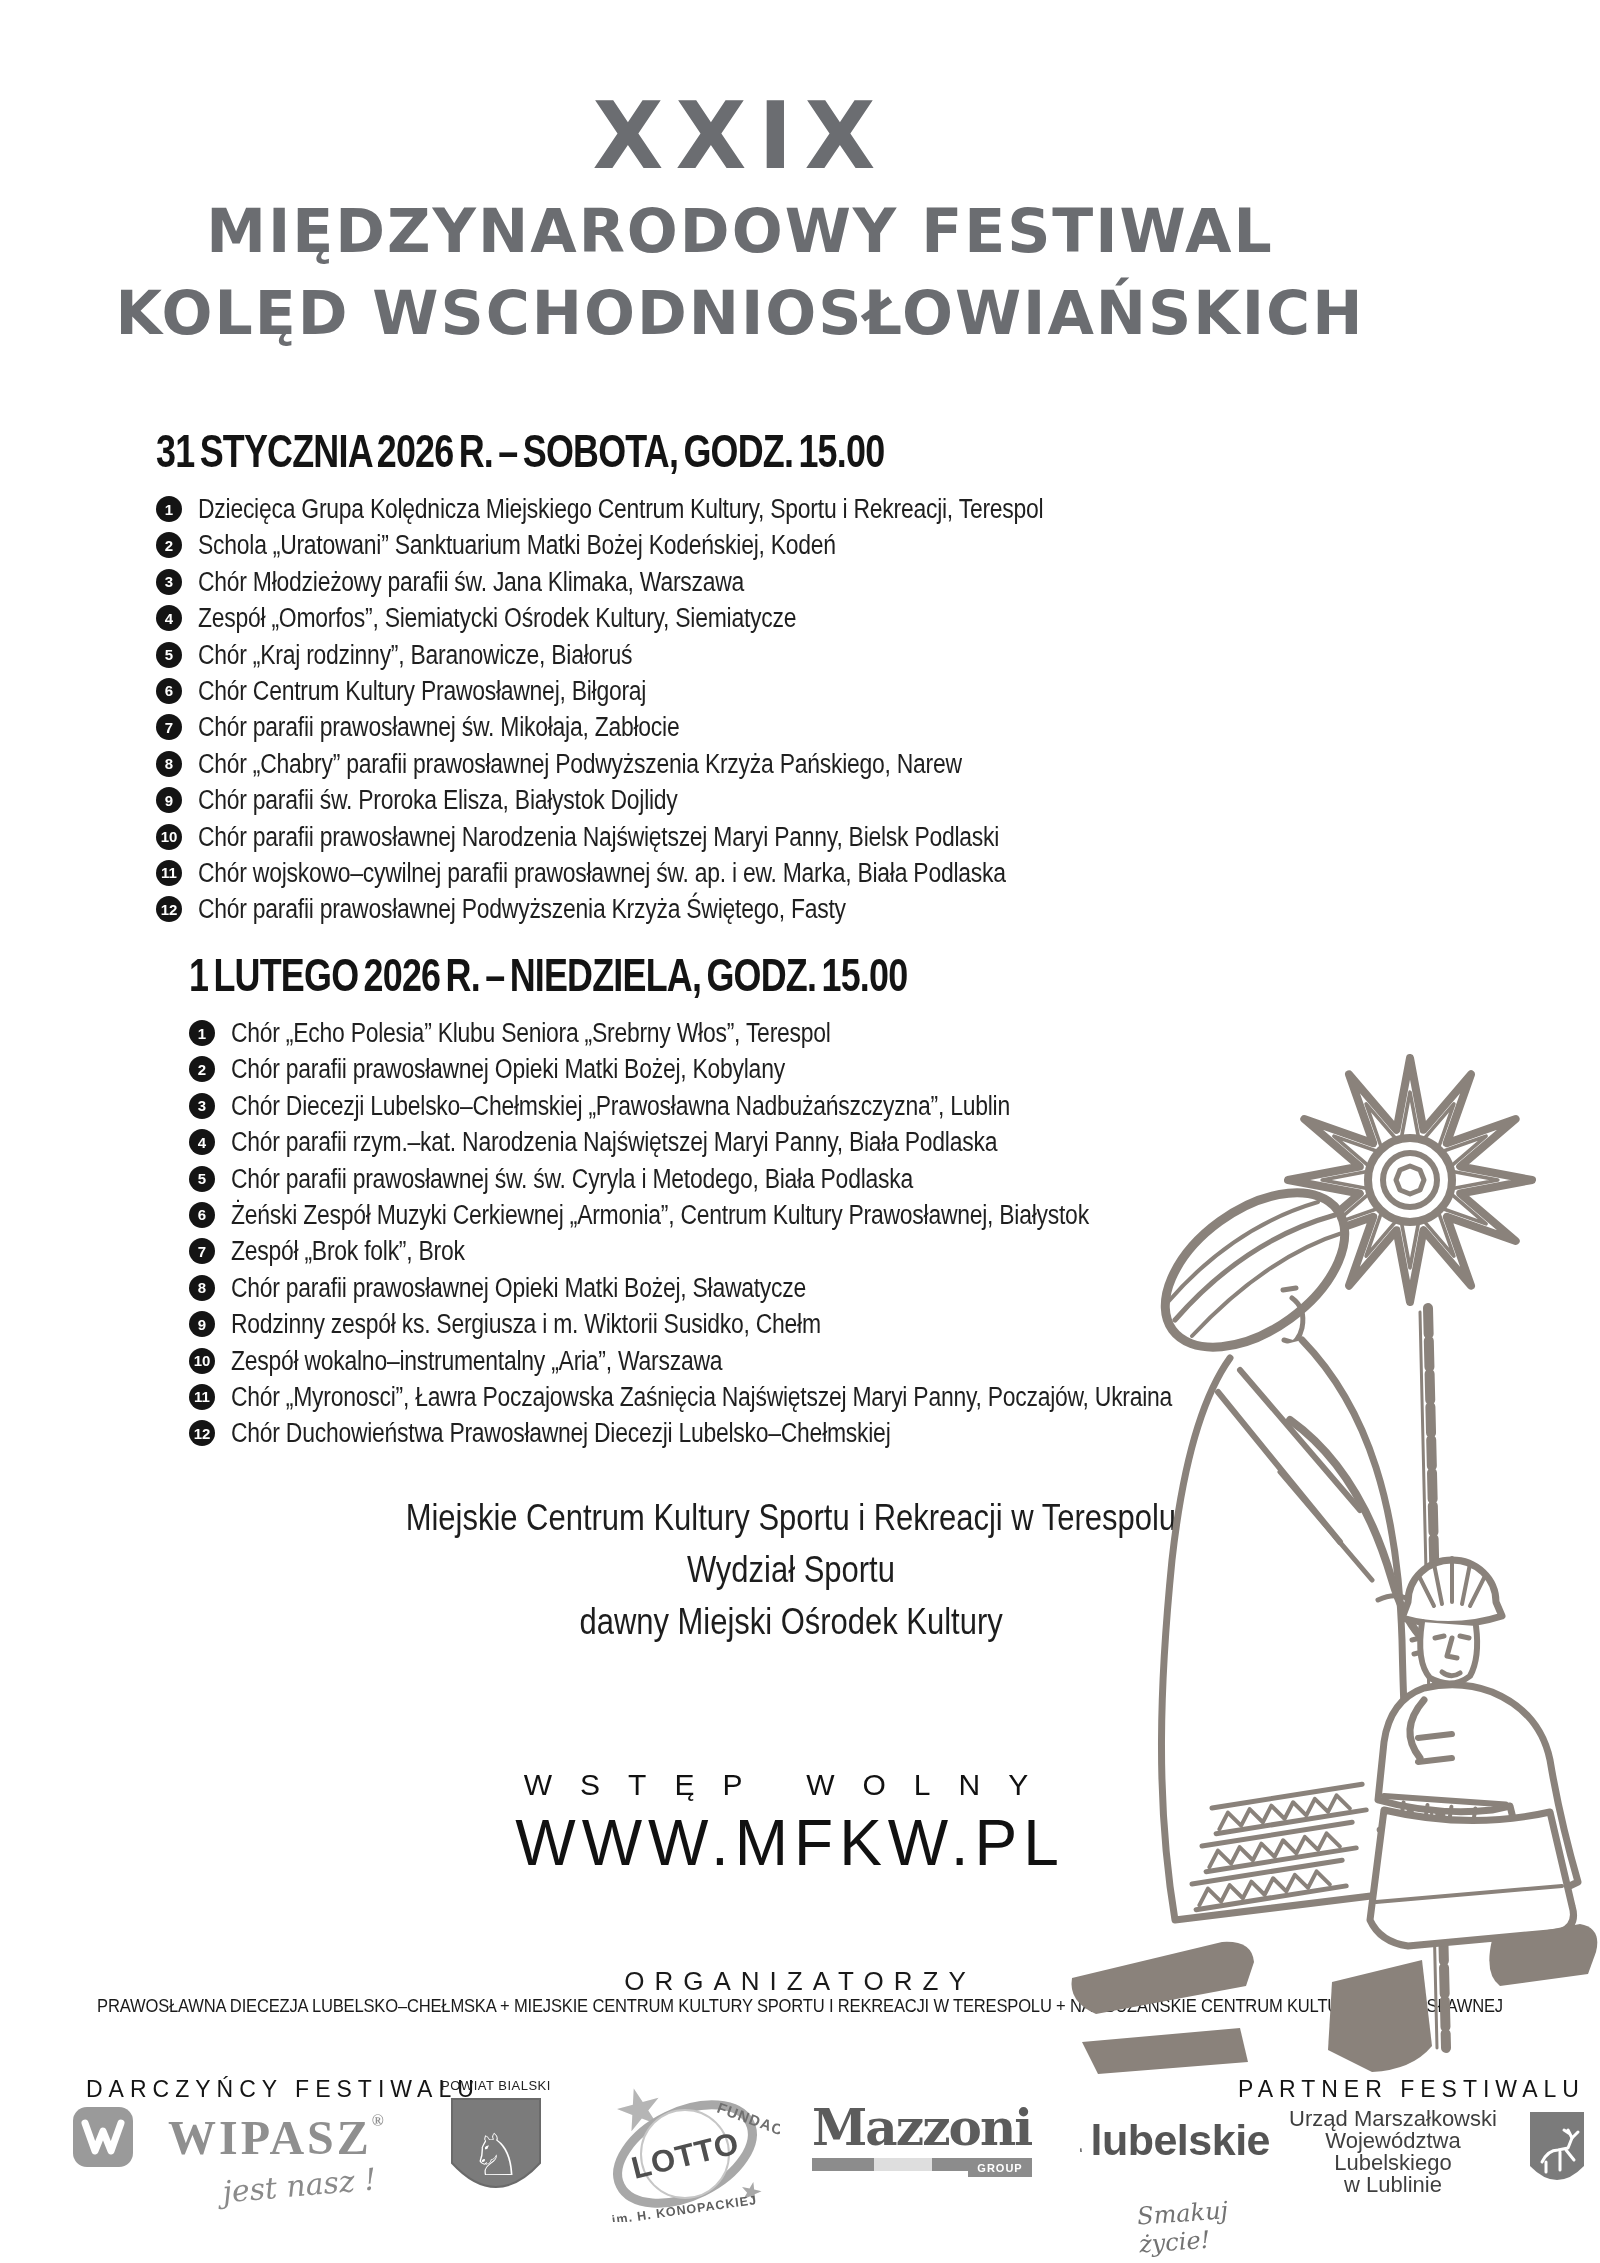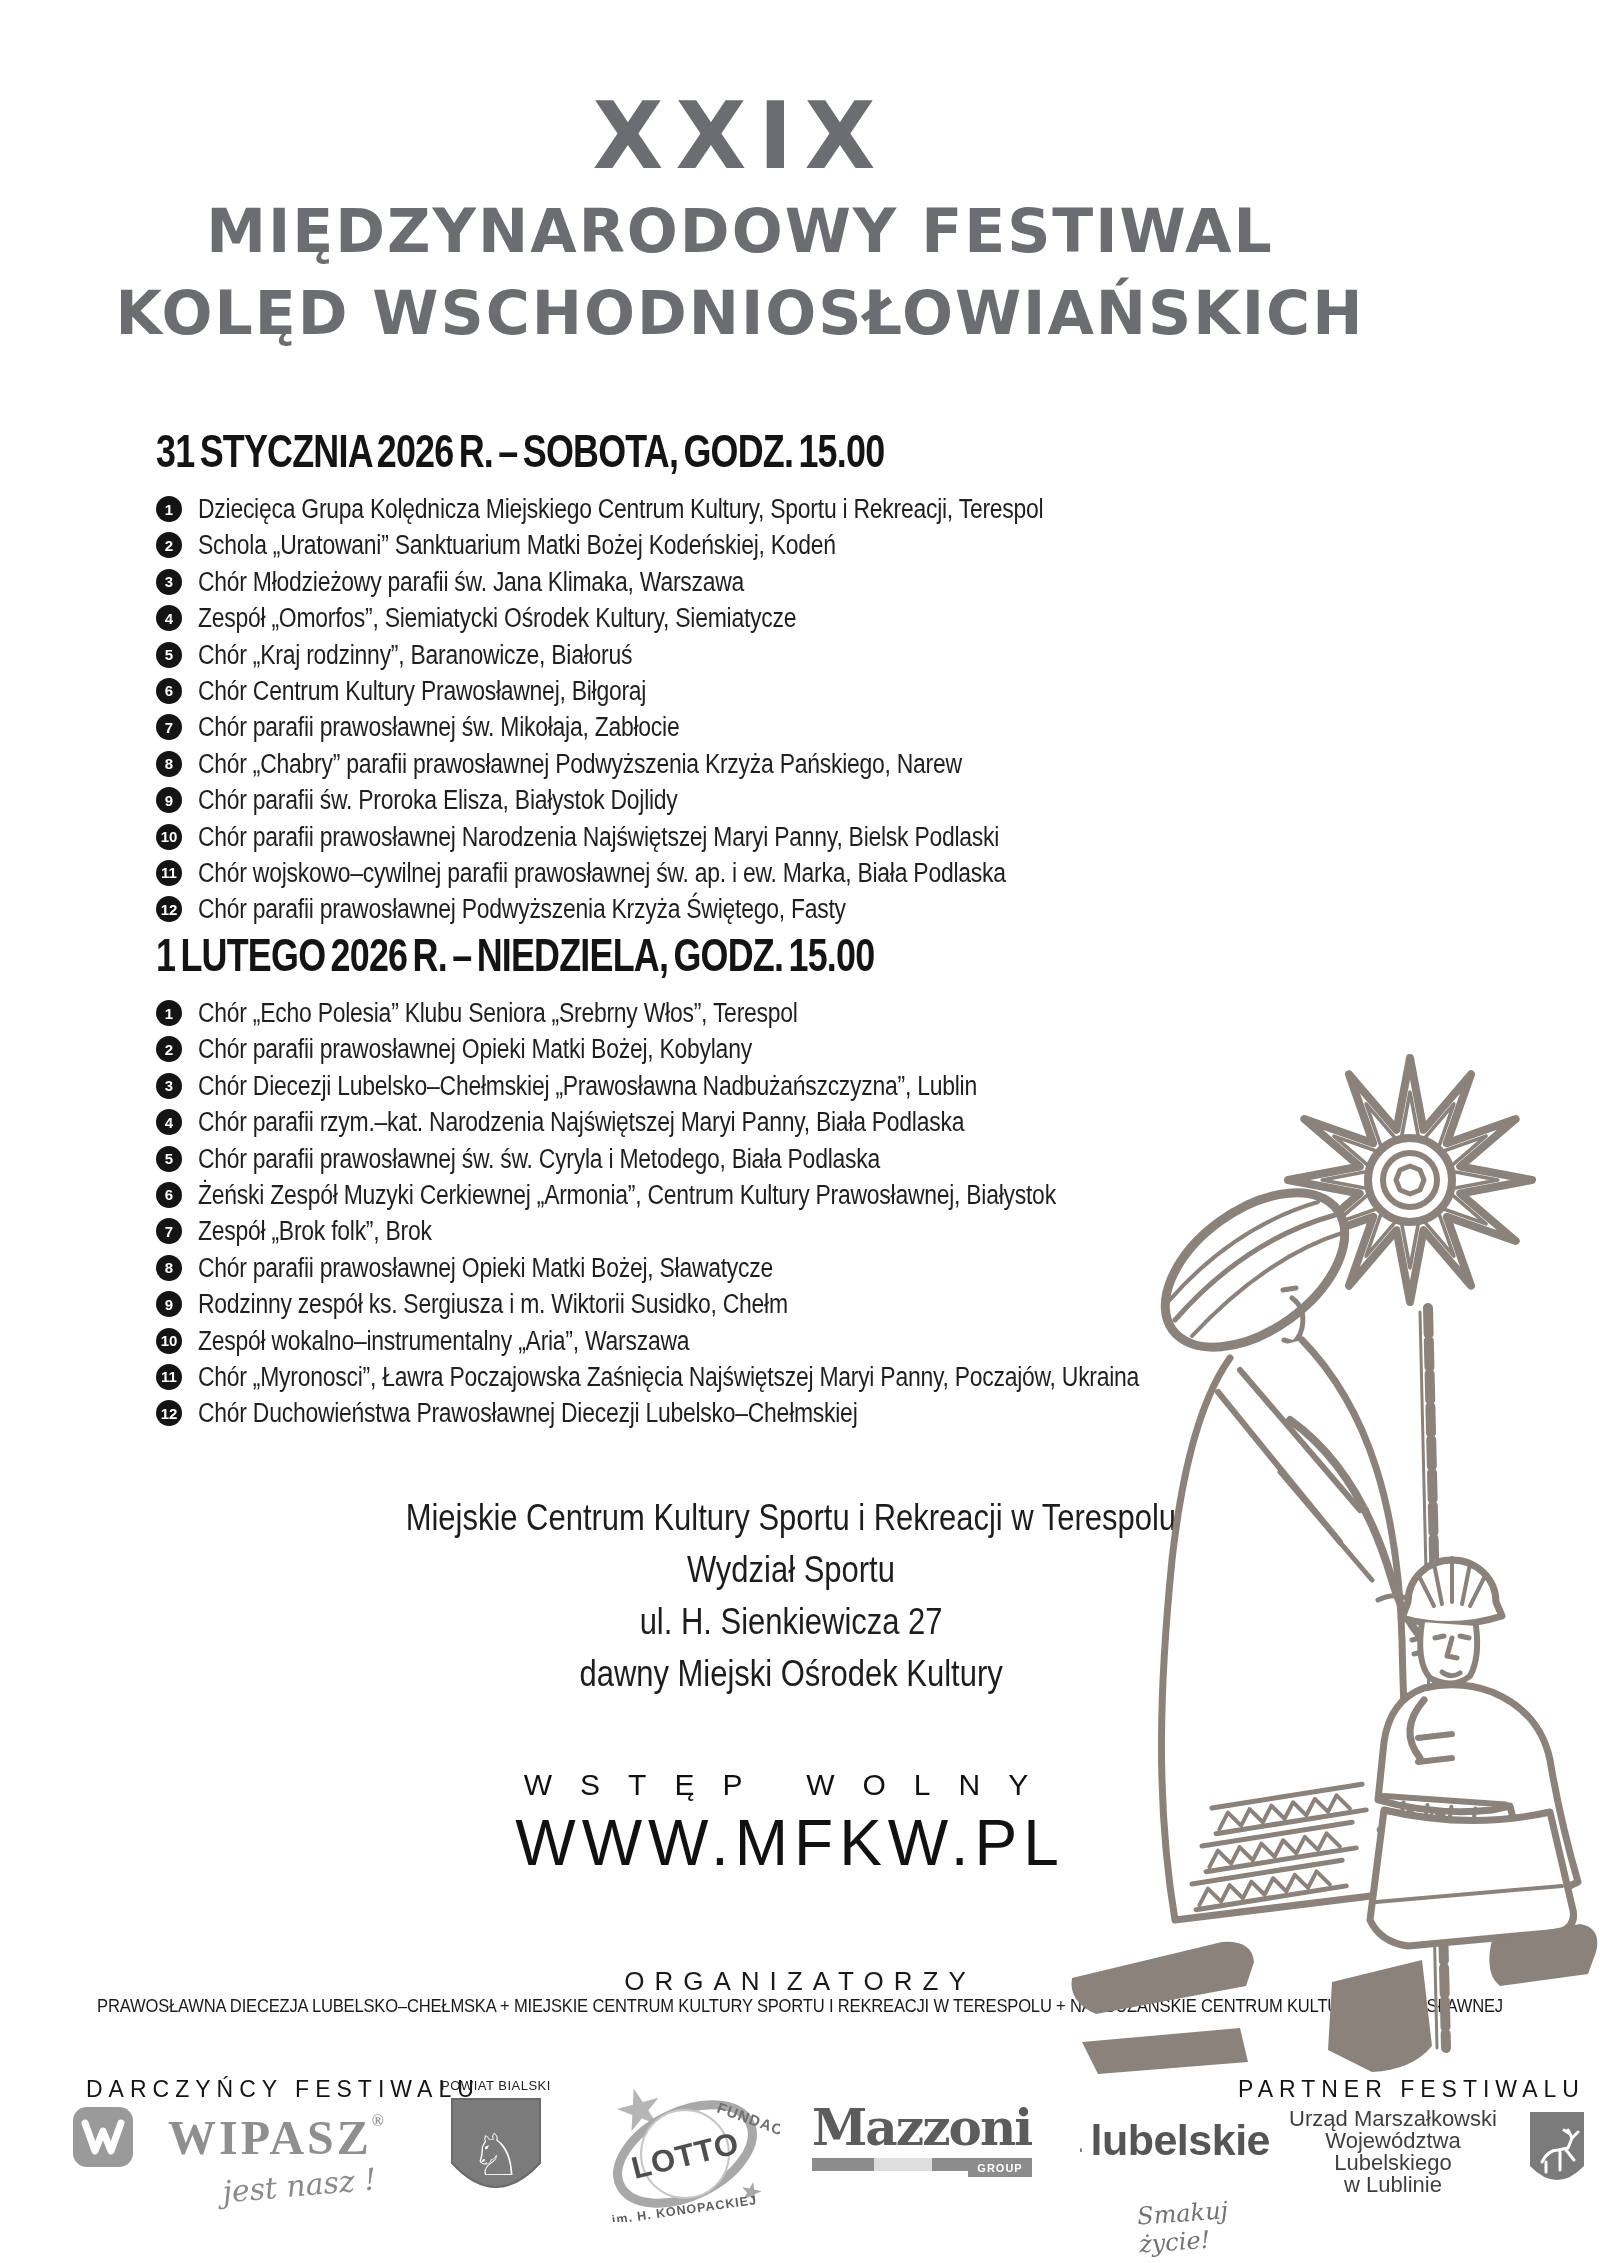--- a/index.html
+++ b/index.html
@@ -27,21 +27,21 @@
   .session h2 .cond-l{transform:scaleX(.78);}
   .session ol{list-style:none;margin:16px 0 0 0;padding:0;}
   .session li{display:flex;align-items:flex-start;height:36.4px;}
   .bullet{
     flex:0 0 26px;width:26px;height:26px;margin-top:2px;border-radius:50%;
     background:#141414;color:#fff;font-size:15px;font-weight:bold;
     display:flex;align-items:center;justify-content:center;
   }
   .itext{margin-left:16px;font-size:27px;line-height:31px;color:#1f1f1f;letter-spacing:-.3px;}
   .session-1{top:424px;}
-  .session-2{top:928px;}
+  .session-2{top:948px;margin-left:33px;}
 
   
   .venue{top:1492px;left:0;width:1550px;text-align:center;}
   .venue div{font-size:36px;line-height:52px;color:#1d1d1d;padding-left:32px;}
   .admission{top:1768px;left:0;width:1580px;text-align:center;
     font-size:30px;letter-spacing:28px;color:#111;}
   .website{top:1806px;left:0;width:1580px;text-align:center;
     font-size:64px;letter-spacing:6px;color:#111;}
 
   
@@ -204,21 +204,20 @@
       <li class="row">
       <span class="bullet">12</span>
       <span class="itext cond-l">Chór Duchowieństwa Prawosławnej Diecezji Lubelsko–Chełmskiej</span>
     </li>
     </ol>
 </section>
 
 <div class="abs venue">
   <div><span class="cond-c">Miejskie Centrum Kultury Sportu i Rekreacji w Terespolu</span></div>
   <div><span class="cond-c">Wydział Sportu</span></div>
-  <div><span class="cond-c">ul. H. Sienkiewicza 27</span></div>
   <div><span class="cond-c">dawny Miejski Ośrodek Kultury</span></div>
 </div>
 
 <div class="abs admission">WSTĘP WOLNY</div>
 <div class="abs website">WWW.MFKW.PL</div>
 
 <div class="abs org-heading">ORGANIZATORZY</div>
 <div class="abs org-line"><span class="cond-c">PRAWOSŁAWNA DIECEZJA LUBELSKO–CHEŁMSKA + MIEJSKIE CENTRUM KULTURY SPORTU I REKREACJI W TERESPOLU + NADBUŻAŃSKIE CENTRUM KULTURY PRAWOSŁAWNEJ</span></div>
 
 <div class="abs mini-head donors-head">DARCZYŃCY FESTIWALU</div>

